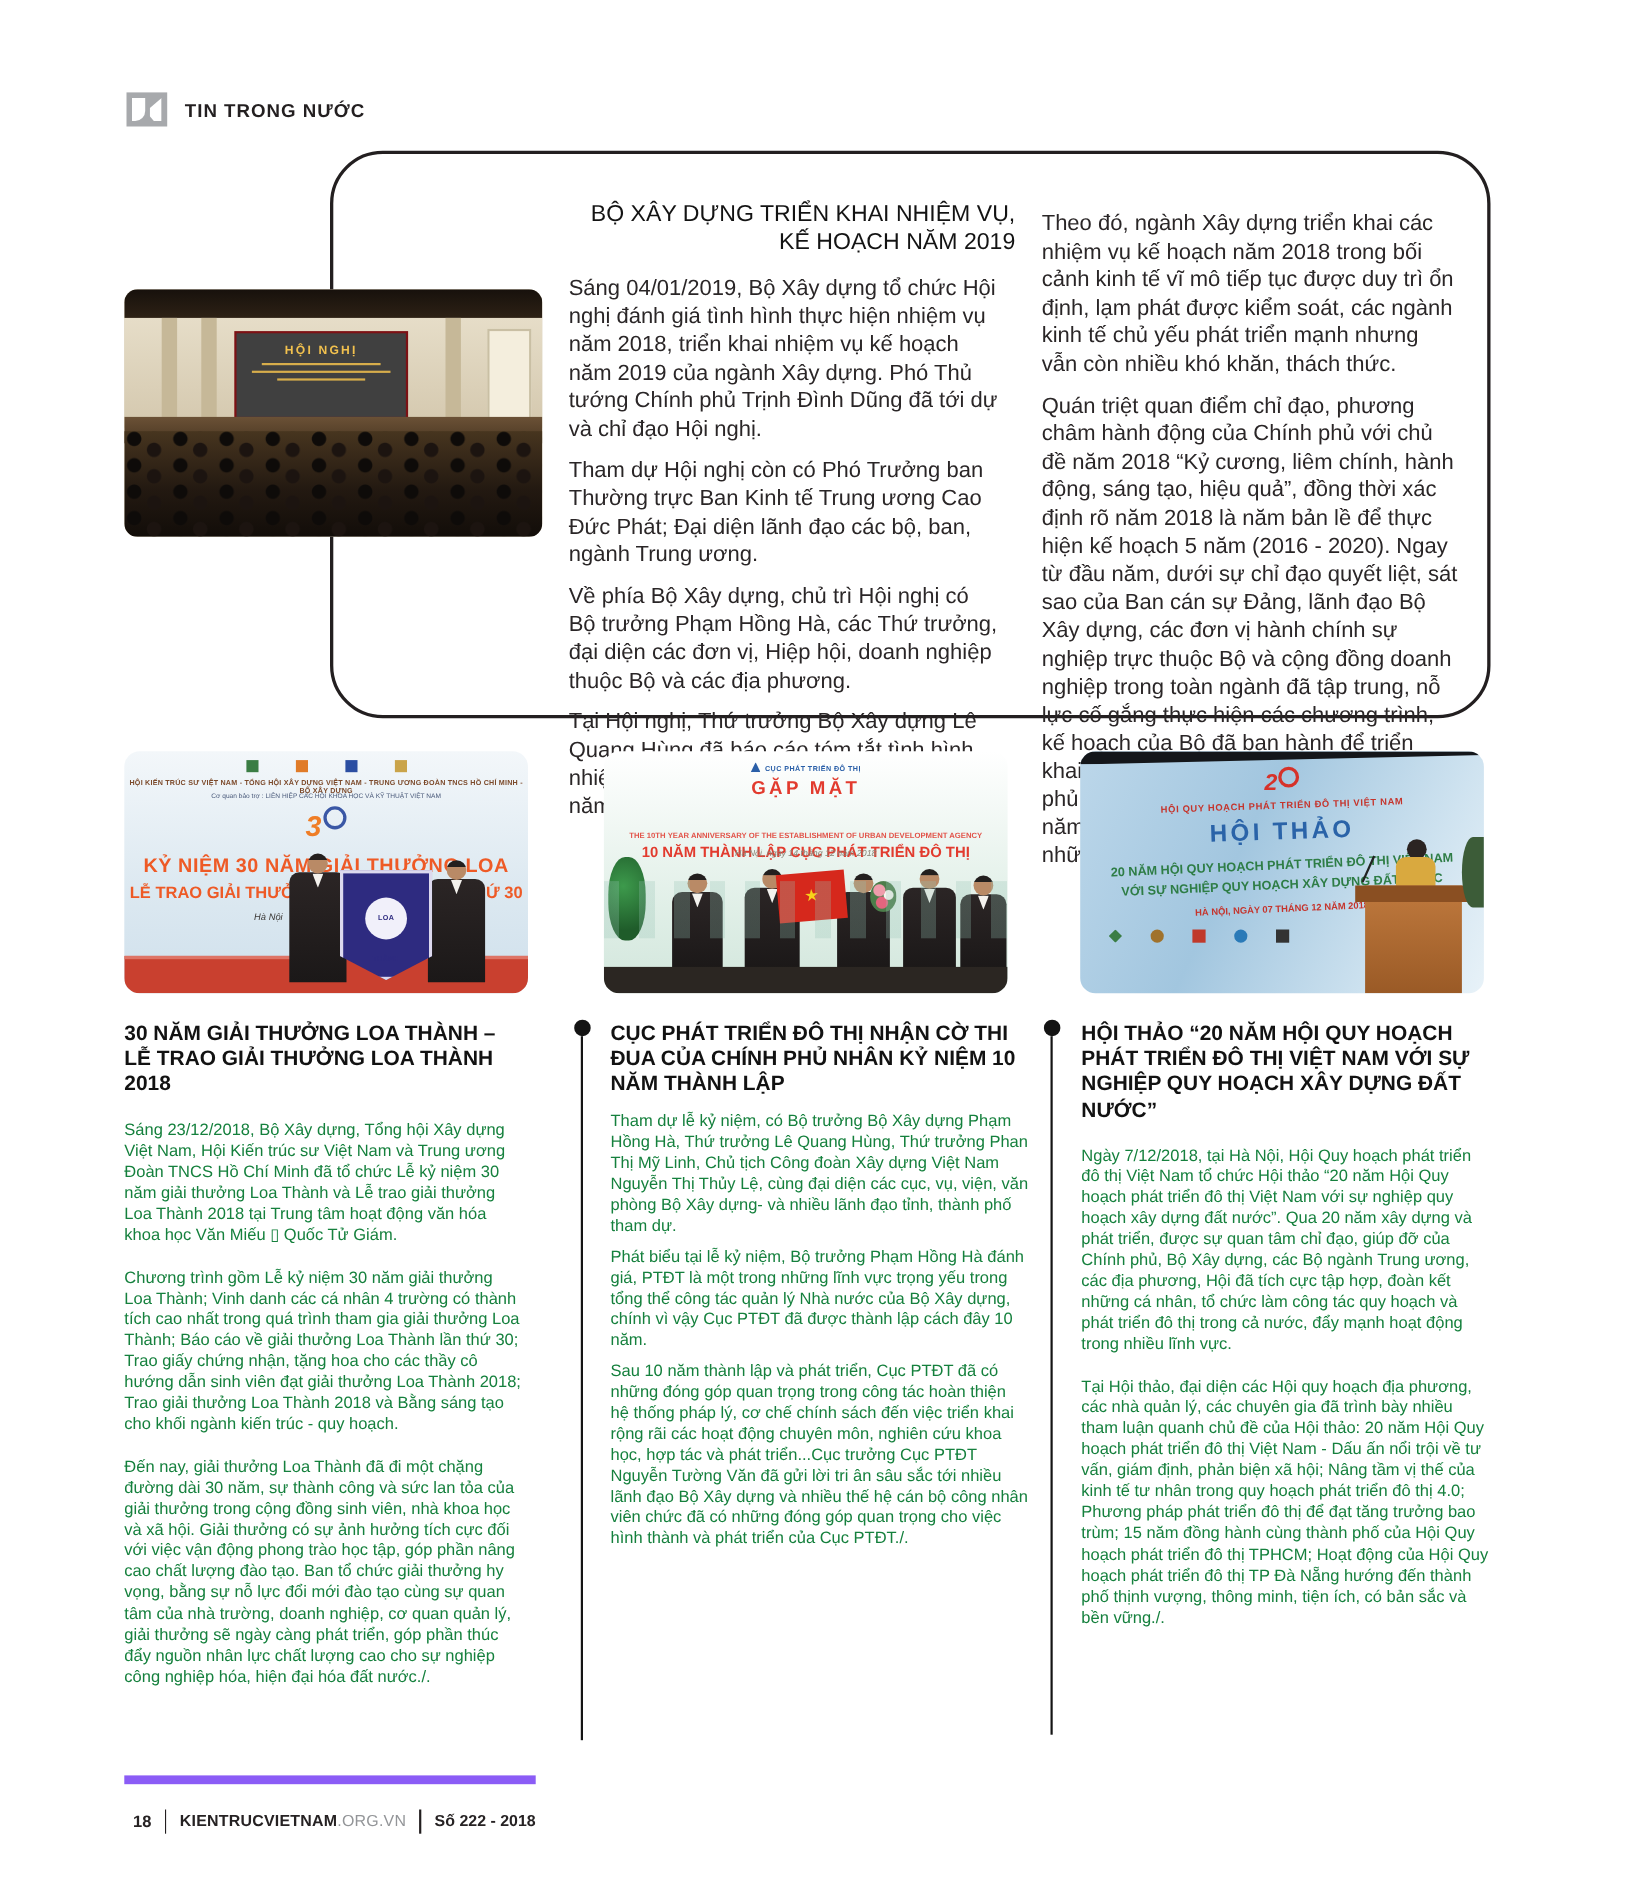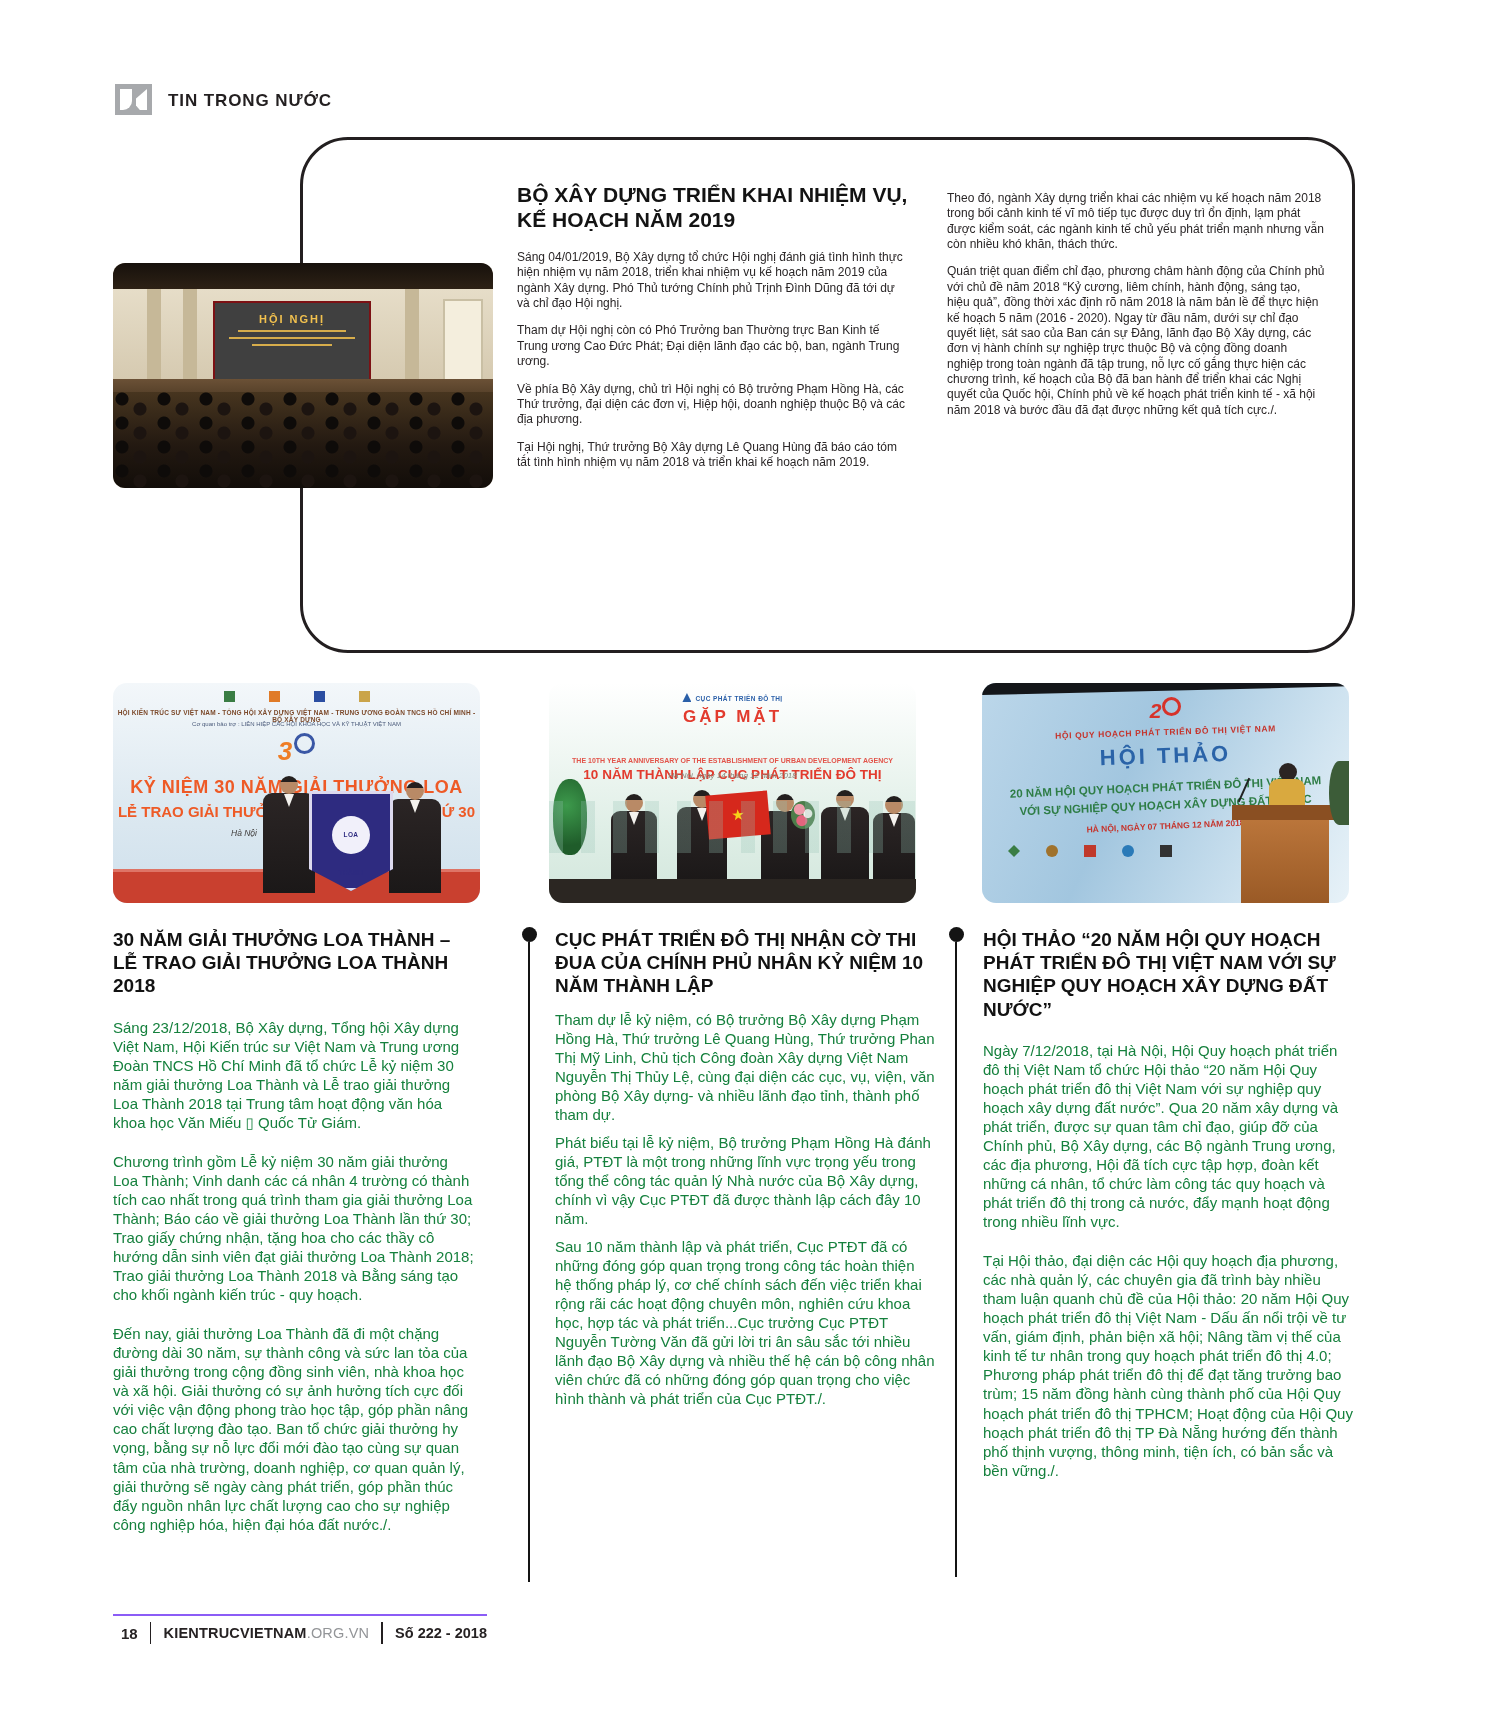--- a/index.html
+++ b/index.html
@@ -12,24 +12,24 @@
   .hdr-logo::before { content:""; position:absolute; left:5px; top:5px; width:12px; height:21px;
                       background:#fff; border-radius:0 0 9px 0; }
   .hdr-logo::after { content:""; position:absolute; right:5px; top:5px; width:11px; height:21px;
                      background:#fff; clip-path:polygon(0 45%,100% 0,100% 100%,35% 100%,0 78%); }
   .hdr-label { position:absolute; left:168px; top:91px; font-size:17px; font-weight:bold;
                letter-spacing:.9px; color:#231f20; }
 
   
   .featured-box { position:absolute; left:300px; top:137px; width:1055px; height:516px;
                   border:3px solid #231f20; border-radius:48px; background:#fff; }
-  .f-title { position:absolute; left:517px; top:183px; width:406px; font-size:21px; font-weight:bold;
-             line-height:1.18; color:#131313; }
+  .f-title { position:absolute; left:517px; top:183px; width:406px; font-size:21px; font-weight:normal;
+             line-height:1.18; color:#131313;text-align:right; }
   .f-col { position:absolute; }
-  .f-col p { font-size:12px; line-height:1.28; margin-bottom:12px; color:#2a2627; }
+  .f-col p { font-size:20px; line-height:1.28; margin-bottom:12px; color:#2a2627; }
   #fcol1 { left:517px; top:250px; width:392px; }
   #fcol2 { left:947px; top:191px; width:378px; }
 
   
   .featured-photo { position:absolute; left:113px; top:263px; width:380px; height:225px;
                     border-radius:12px; overflow:hidden; background:#d8cdb6; }
   .hall-ceiling { position:absolute; left:0; top:0; right:0; height:26px;
                   background:linear-gradient(#17110c,#2d2115); }
   .hall-wall { position:absolute; left:0; top:26px; right:0; height:100px;
                background:linear-gradient(#e6ddc8,#d4c8ae); }
@@ -140,22 +140,22 @@
   .art-col { position:absolute; top:928px; }
   #col1 { left:113px; width:364px; }
   #col2 { left:555px; width:380px; }
   #col3 { left:983px; width:372px; }
   .art-title { font-size:19px; font-weight:bold; line-height:1.22; color:#121212; margin-bottom:20px; }
   #col2 .art-title { margin-bottom:12px; }
   .art-col p { font-size:15px; line-height:1.27; margin-bottom:20px; color:#15803d; }
   #col2 p { margin-bottom:9px; }
 
   
-  .footer { position:absolute; left:113px; top:1614px; width:374px; border-top:2px solid #8b5cf6;
-            display:flex; align-items:center; padding-top:6px; }
+  .footer { position:absolute; left:113px; top:1614px; width:374px; border-top:8px solid #8b5cf6;
+            display:flex; align-items:center; padding-top:23px; }
   .f-bar { width:2px; height:22px; background:#231f20; }
   .f-page { font-weight:bold; font-size:15px; padding:0 12px 0 8px; }
   .f-site { padding:0 12px; font-size:14.5px; font-weight:bold; letter-spacing:.2px; white-space:nowrap; }
   .f-site .sfx { font-weight:normal; color:#939598; }
   .f-issue { padding-left:12px; font-size:14.5px; font-weight:bold; white-space:nowrap; }
 </style>
 </head>
 <body>
 
 <div class="page">

